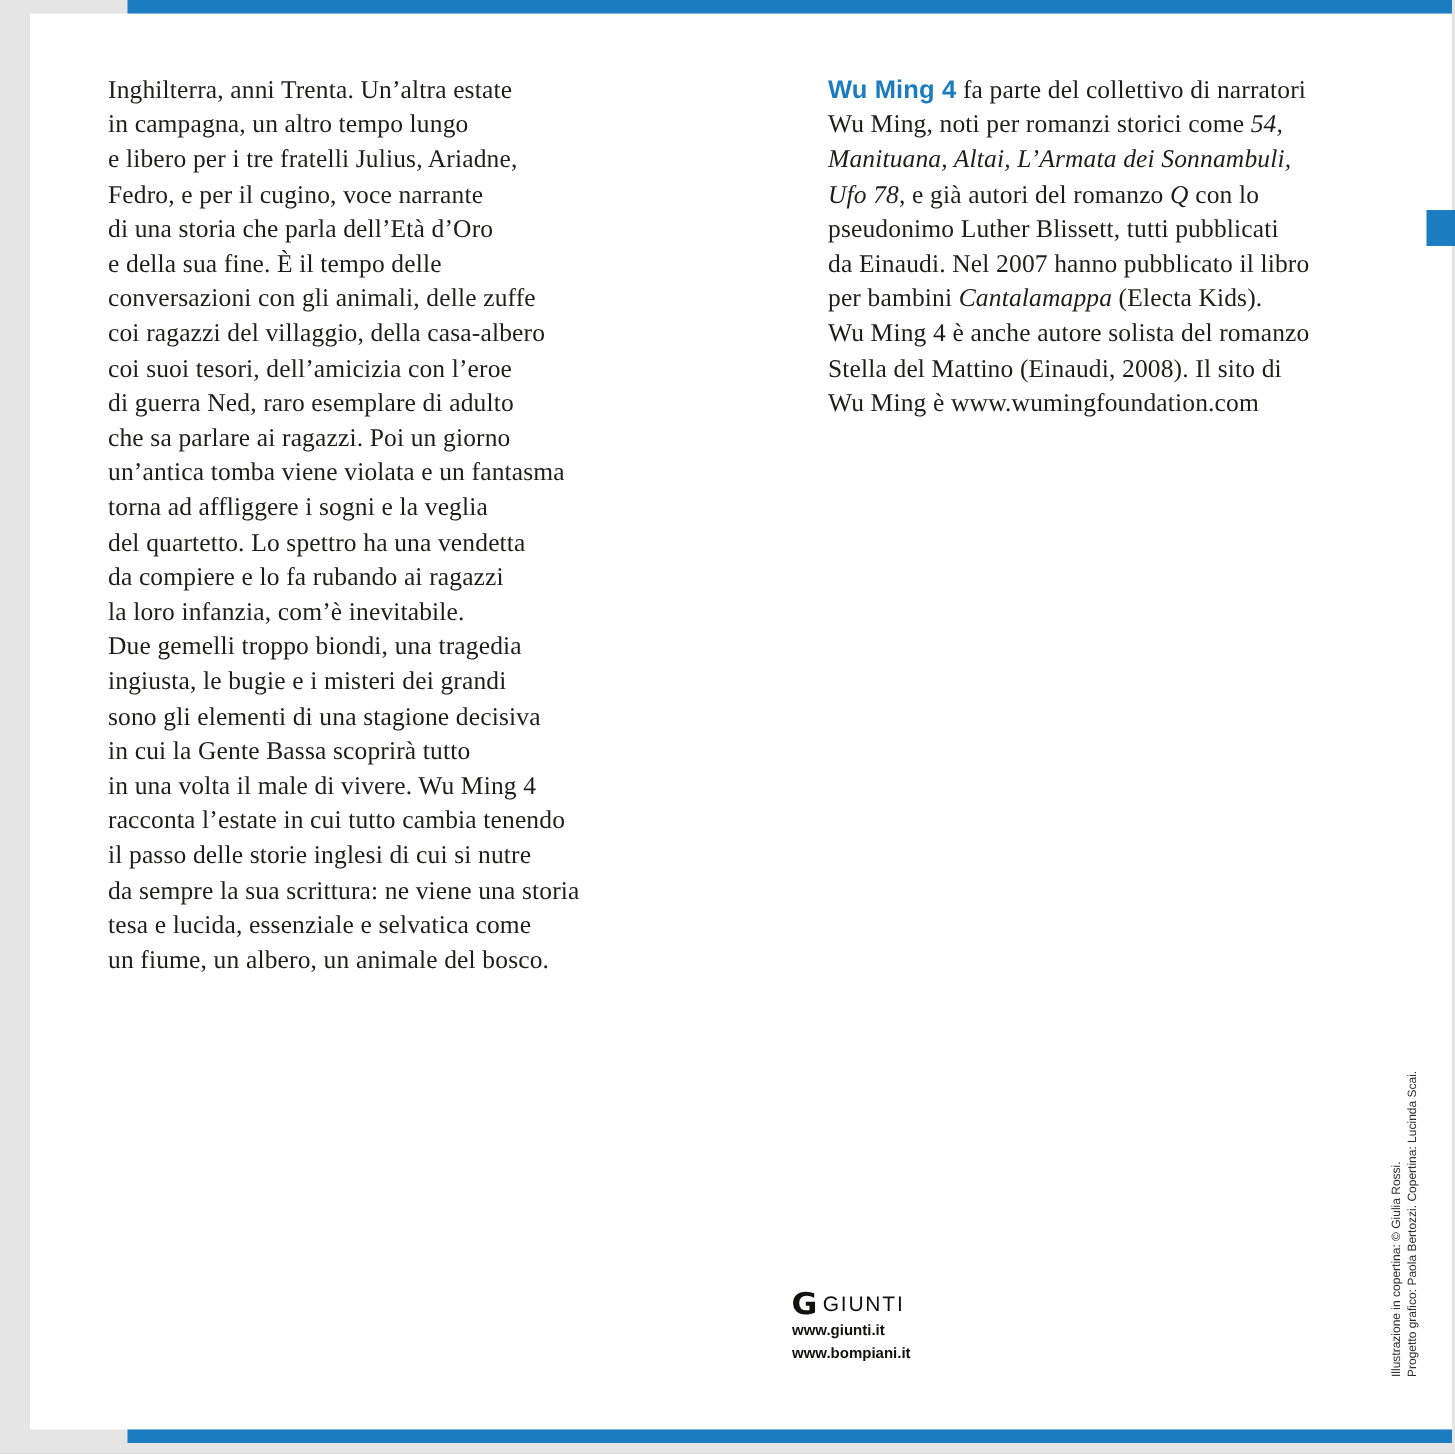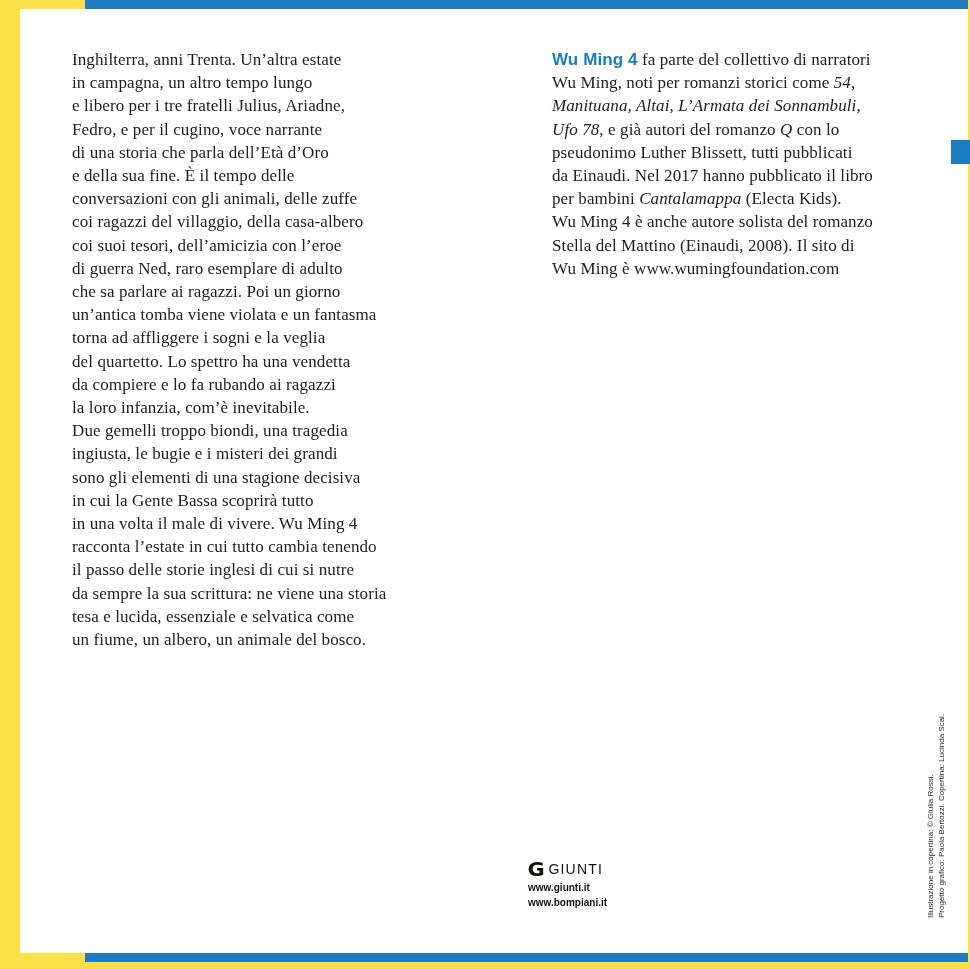--- a/index.html
+++ b/index.html
@@ -1,19 +1,19 @@
 <!DOCTYPE html>
 <html><head>
 <meta charset="utf-8">
 <style>
   html,body{margin:0;padding:0;background:#c9c9c7;}
   .canvas{
     position:relative;
     width:970px;height:969px;
-    background:#fde047;
+    background:#e5e5e5;
     overflow:hidden;
     font-family:"Liberation Serif", serif;
   }
   .page{
     position:absolute;
     left:20px;top:9px;width:948px;height:944px;
     background:#ffffff;
   }
   .bar{position:absolute;z-index:3;}
   .bar-top{left:85px;top:0;width:883px;height:9px;}
@@ -94,21 +94,21 @@
 il passo delle storie inglesi di cui si nutre
 da sempre la sua scrittura: ne viene una storia
 tesa e lucida, essenziale e selvatica come
 un fiume, un albero, un animale del bosco.</div>
 
   <div class="textcol bio"><span style="font-weight: bold; color: rgb(27, 124, 193); font-family: &quot;Liberation Sans&quot;, sans-serif;">Wu Ming 4</span><span> fa parte del collettivo di narratori
 Wu Ming, noti per romanzi storici come </span><span style="font-style: italic;">54,
 Manituana, Altai, L’Armata dei Sonnambuli,
 Ufo 78</span><span>, e già autori del romanzo </span><span style="font-style: italic;">Q</span><span> con lo
 pseudonimo Luther Blissett, tutti pubblicati
-da Einaudi. Nel 2017 hanno pubblicato il libro
+da Einaudi. Nel 2007 hanno pubblicato il libro
 per bambini </span><span style="font-style: italic;">Cantalamappa</span><span> (Electa Kids).
 Wu Ming 4 è anche autore solista del romanzo
 </span><span style=" margin-top: 44px;">Stella del Mattino</span><span> (Einaudi, 2008). Il sito di
 Wu Ming è www.wumingfoundation.com</span></div>
 
   <div class="publisher">
     <div class="logo-row">
       <span class="gmark">G</span>
       <span class="brand">GIUNTI</span>
     </div>

